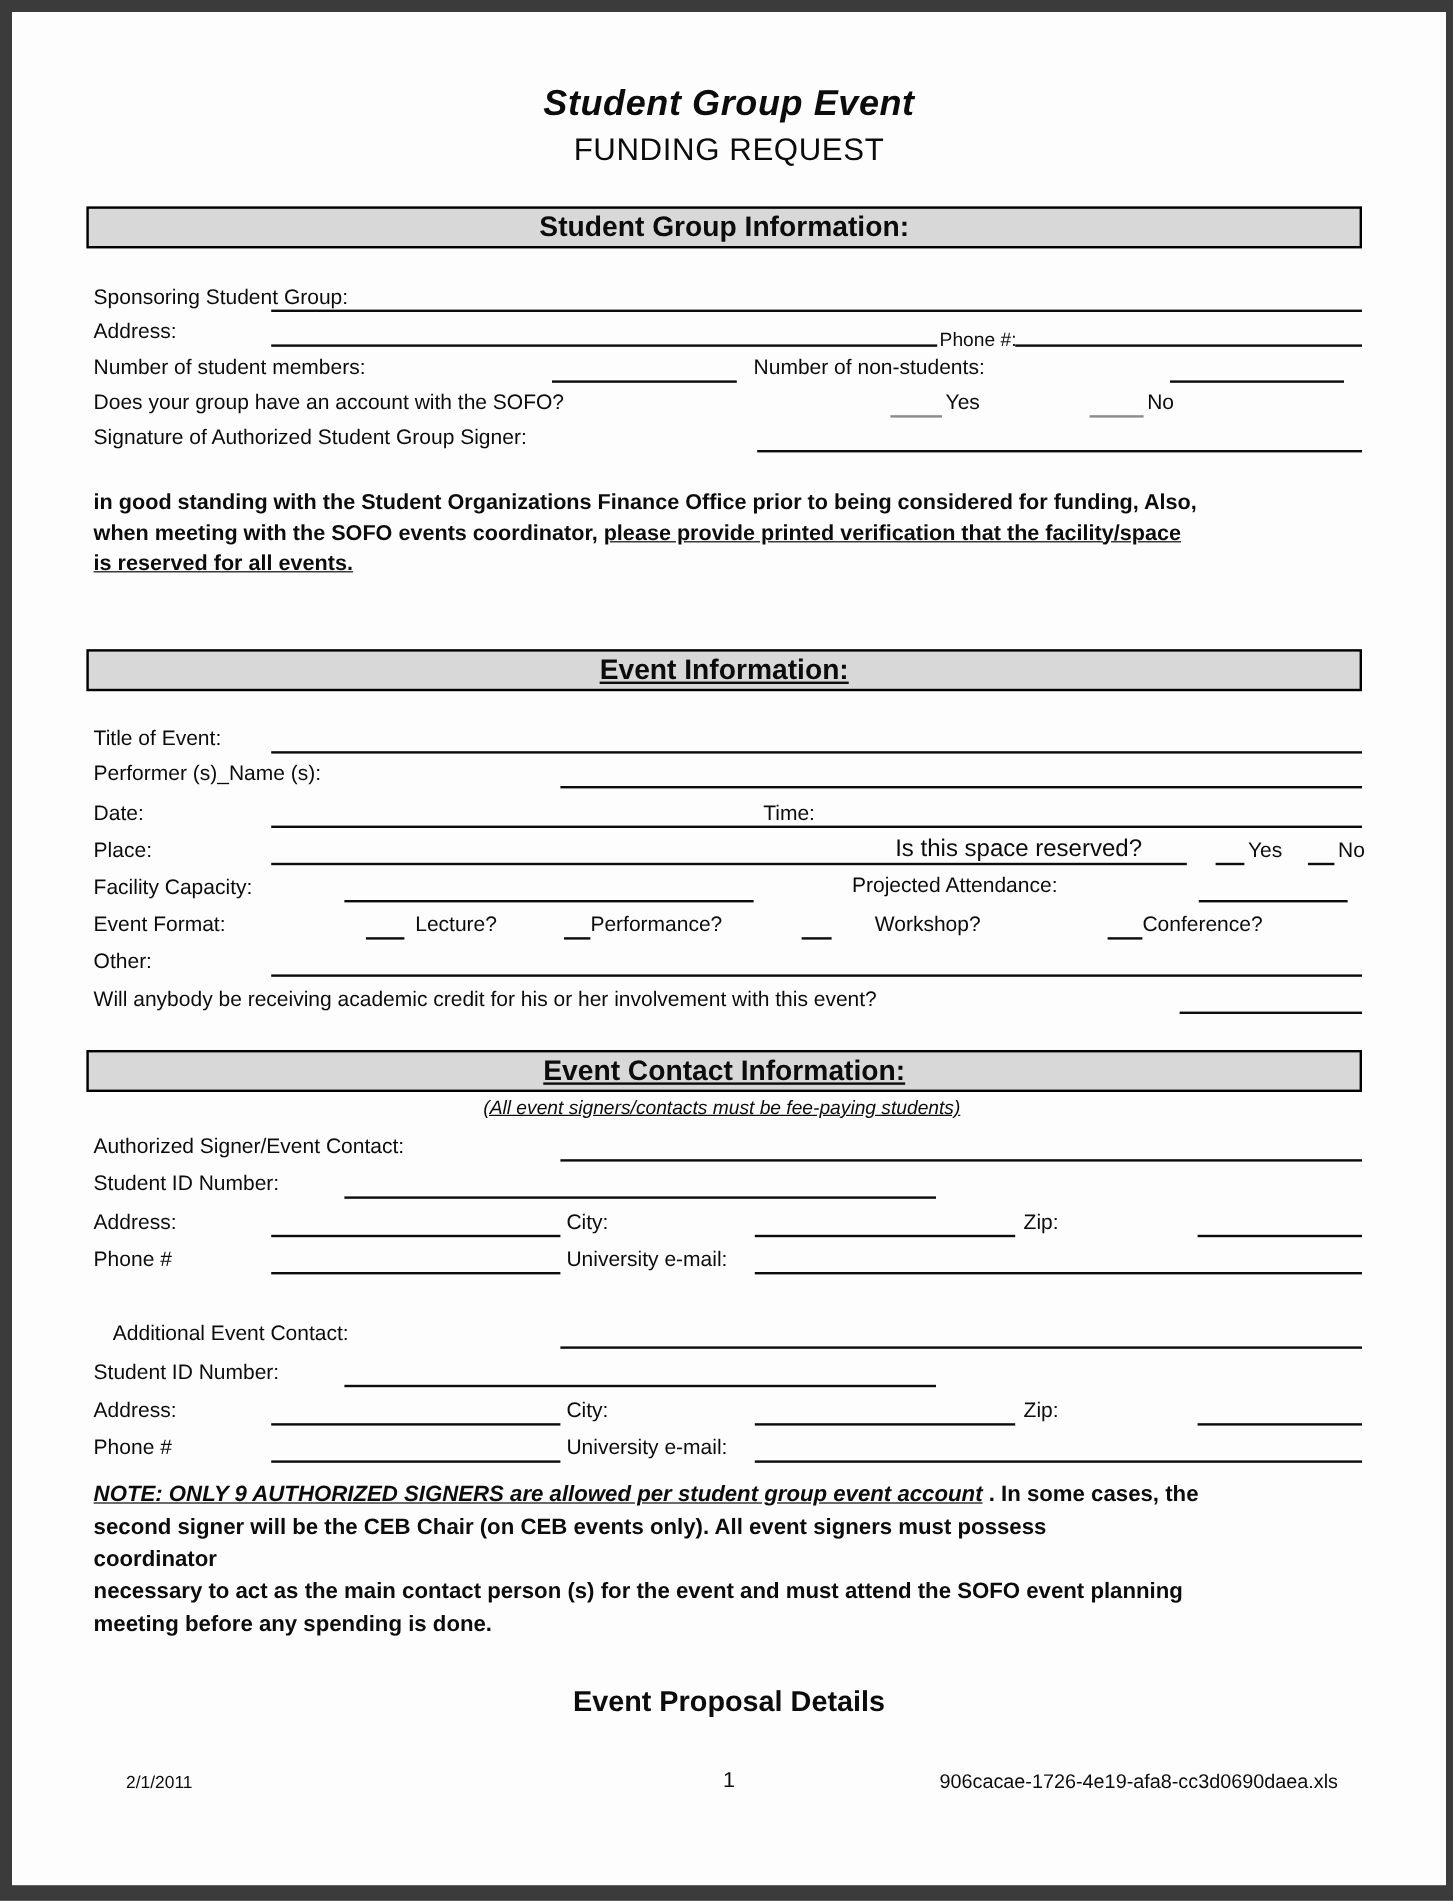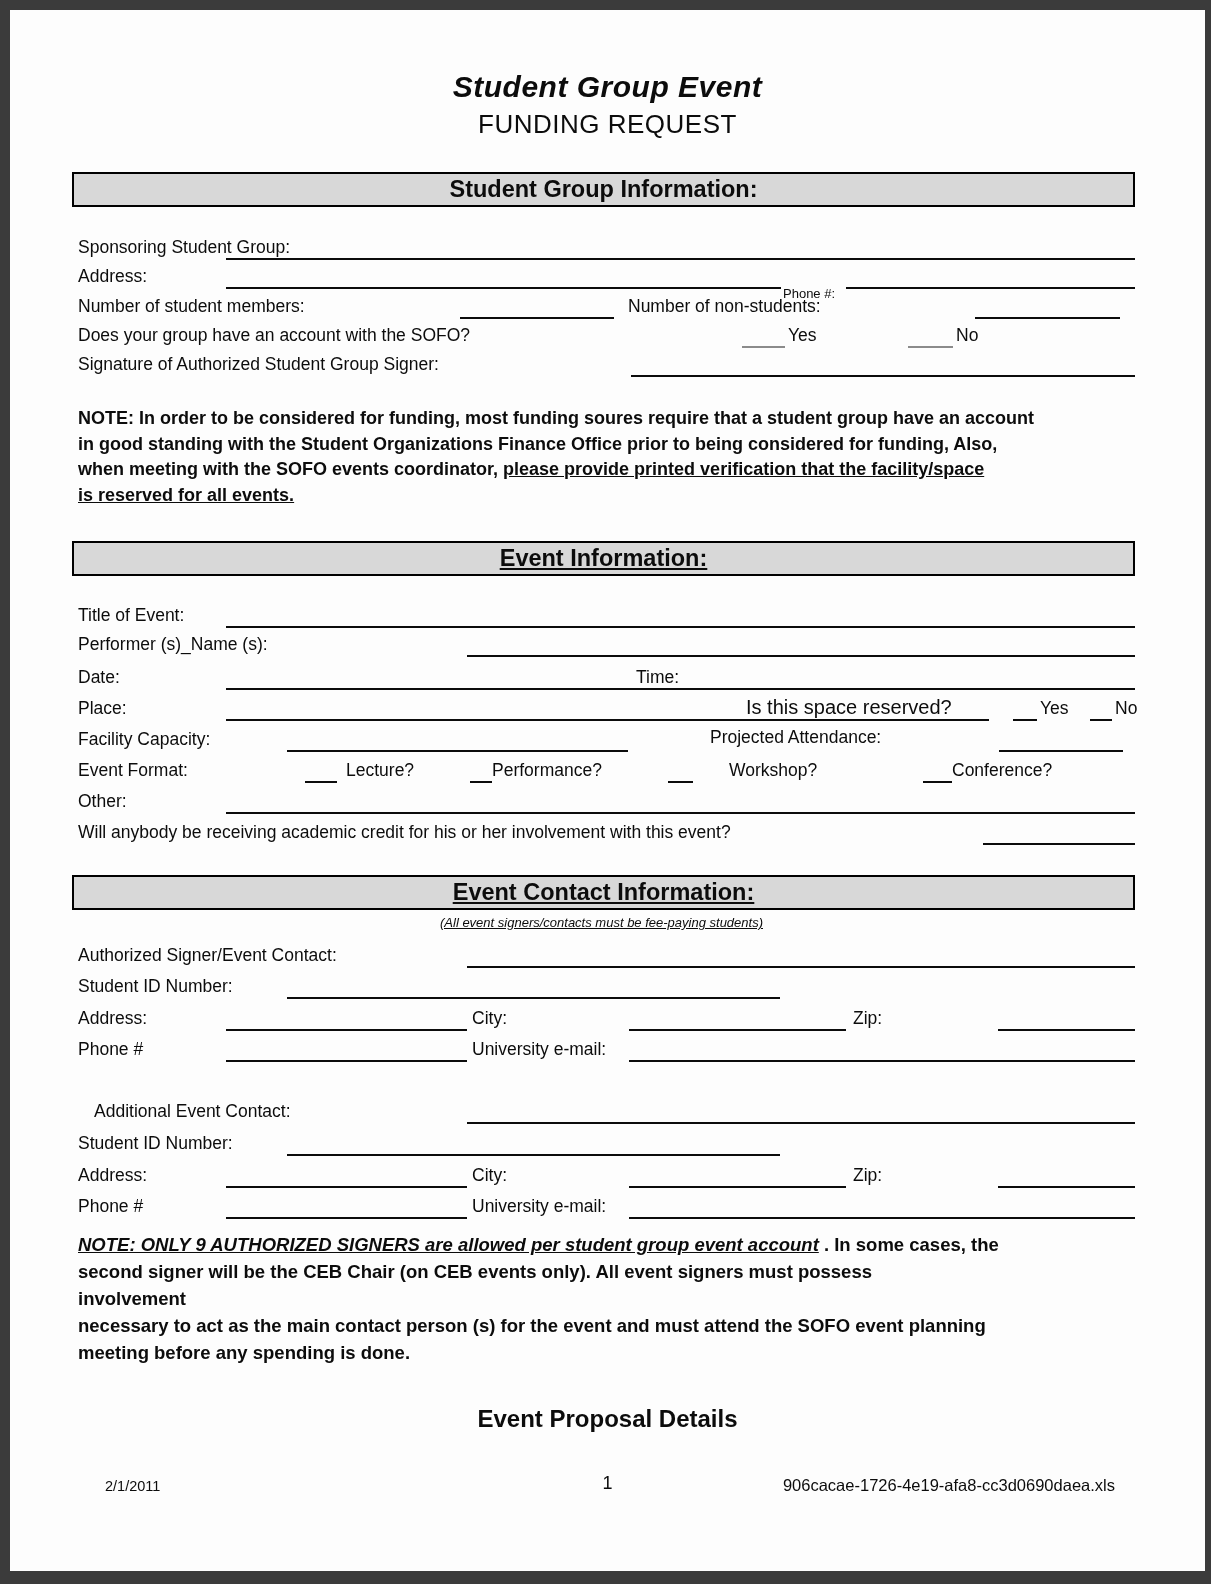--- a/index.html
+++ b/index.html
@@ -14,32 +14,32 @@
   .doc-title1{position:absolute;left:0;right:0;top:60px;text-align:center;font-size:30px;font-weight:bold;font-style:italic;letter-spacing:.5px;}
   .doc-title2{position:absolute;left:0;right:0;top:99px;text-align:center;font-size:26px;font-weight:normal;letter-spacing:.5px;}
 
   .bar{position:absolute;left:62px;width:1059px;height:31px;background:#d8d8d8;border:2px solid #000;text-align:center;box-sizing:content-box;}
   .bar span{font-weight:bold;font-size:23.5px;line-height:31px;}
   .bar.u span{text-decoration:underline;}
 
   .row{position:absolute;left:68px;width:1057px;height:27px;}
   .lbl{position:absolute;top:0;font-size:17.5px;white-space:nowrap;}
   .lbl.big{font-size:20px;top:-2px;}
-  .lbl.small{font-size:13px;top:20px;}
+  .lbl.small{font-size:16px;top:9px;}
   .ln{position:absolute;top:21px;height:0;border-top:2px solid #0c0c0c;}
   .ln.g{border-top:2px solid #8b8b8b;}
 
   .note{position:absolute;left:68px;width:1060px;font-weight:bold;font-size:18px;}
   .note .nline{height:25.5px;white-space:nowrap;}
   .note .ul{text-decoration:underline;}
   .note2{position:absolute;left:68px;width:1070px;font-weight:bold;font-size:18.5px;}
   .note2 .nline{height:27px;white-space:nowrap;}
   .note2 .ul{text-decoration:underline;font-style:italic;}
 
-  .subheading{position:absolute;left:62px;width:1059px;top:905px;text-align:center;font-style:italic;font-size:13px;}
+  .subheading{position:absolute;left:62px;width:1059px;top:905px;text-align:center;font-style:italic;font-size:16px;}
   .subheading span{text-decoration:underline;}
 
   .next-heading{position:absolute;left:0;right:0;top:1395px;text-align:center;font-weight:bold;font-size:24px;}
 
   .footer-date{position:absolute;left:95px;top:1468px;font-size:14.5px;}
   .footer-page{position:absolute;left:0;right:0;top:1463px;text-align:center;font-size:18px;}
   .footer-file{position:absolute;right:90px;top:1466px;font-size:16.5px;}
 </style>
 </head>
 <body>
@@ -79,21 +79,20 @@
     <span class="ln g" style="left:830px;width:45px;"></span>
     <span class="lbl" style="left:878px;">No</span>
   </div>
 
   <div class="row" style="top:344px;">
     <span class="lbl" style="left:0;">Signature of Authorized Student Group Signer:</span>
     <span class="ln" style="left:553px;width:504px;"></span>
   </div>
 
   <div class="note" style="top:398px;">
-    <div class="nline"><span>NOTE: In order to be considered for funding, most funding soures require that a student group have an account</span><span class="ul"></span></div>
     <div class="nline"><span>in good standing with the Student Organizations Finance Office prior to being considered for funding, Also,</span><span class="ul"></span></div>
     <div class="nline"><span>when meeting with the SOFO events coordinator, </span><span class="ul">please provide printed verification that the facility/space</span></div>
     <div class="nline"><span></span><span class="ul">is reserved for all events.</span></div>
   </div>
 
   <div class="bar u" style="top:531px;">
     <span>Event Information:</span>
   </div>
 
   <div class="row" style="top:595px;">
@@ -200,21 +199,21 @@
   <div class="row" style="top:1186px;">
     <span class="lbl" style="left:0;">Phone #</span>
     <span class="ln" style="left:148px;width:241px;"></span>
     <span class="lbl" style="left:394px;">University e-mail:</span>
     <span class="ln" style="left:551px;width:506px;"></span>
   </div>
 
   <div class="note2" style="top:1224px;">
     <div class="nline"><span class="ul">NOTE: ONLY 9 AUTHORIZED SIGNERS are allowed per student group event account</span><span> . In some cases, the</span></div>
     <div class="nline"><span class="ul"></span><span>second signer will be the CEB Chair (on CEB events only). All event signers must possess</span></div>
-    <div class="nline"><span class="ul"></span><span>involvement</span></div>
+    <div class="nline"><span class="ul"></span><span>coordinator</span></div>
     <div class="nline"><span class="ul"></span><span>necessary to act as the main contact person (s) for the event and must attend the SOFO event planning</span></div>
     <div class="nline"><span class="ul"></span><span>meeting before any spending is done.</span></div>
   </div>
 
   <div class="next-heading">Event Proposal Details</div>
 
   <div class="footer-date">2/1/2011</div>
   <div class="footer-page">1</div>
   <div class="footer-file">906cacae-1726-4e19-afa8-cc3d0690daea.xls</div>
 

